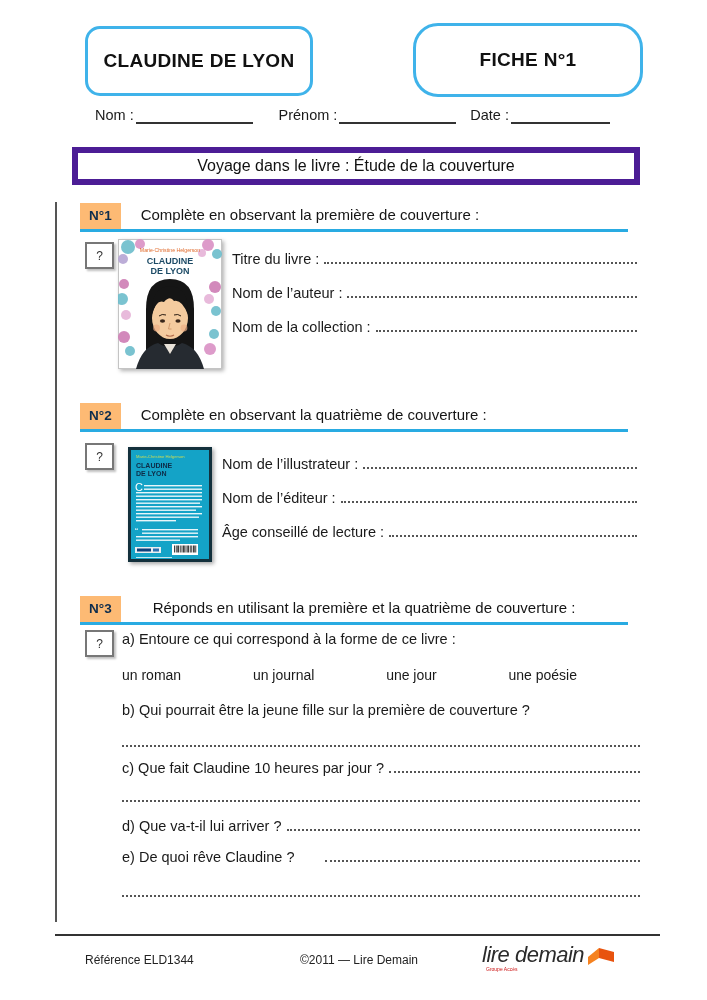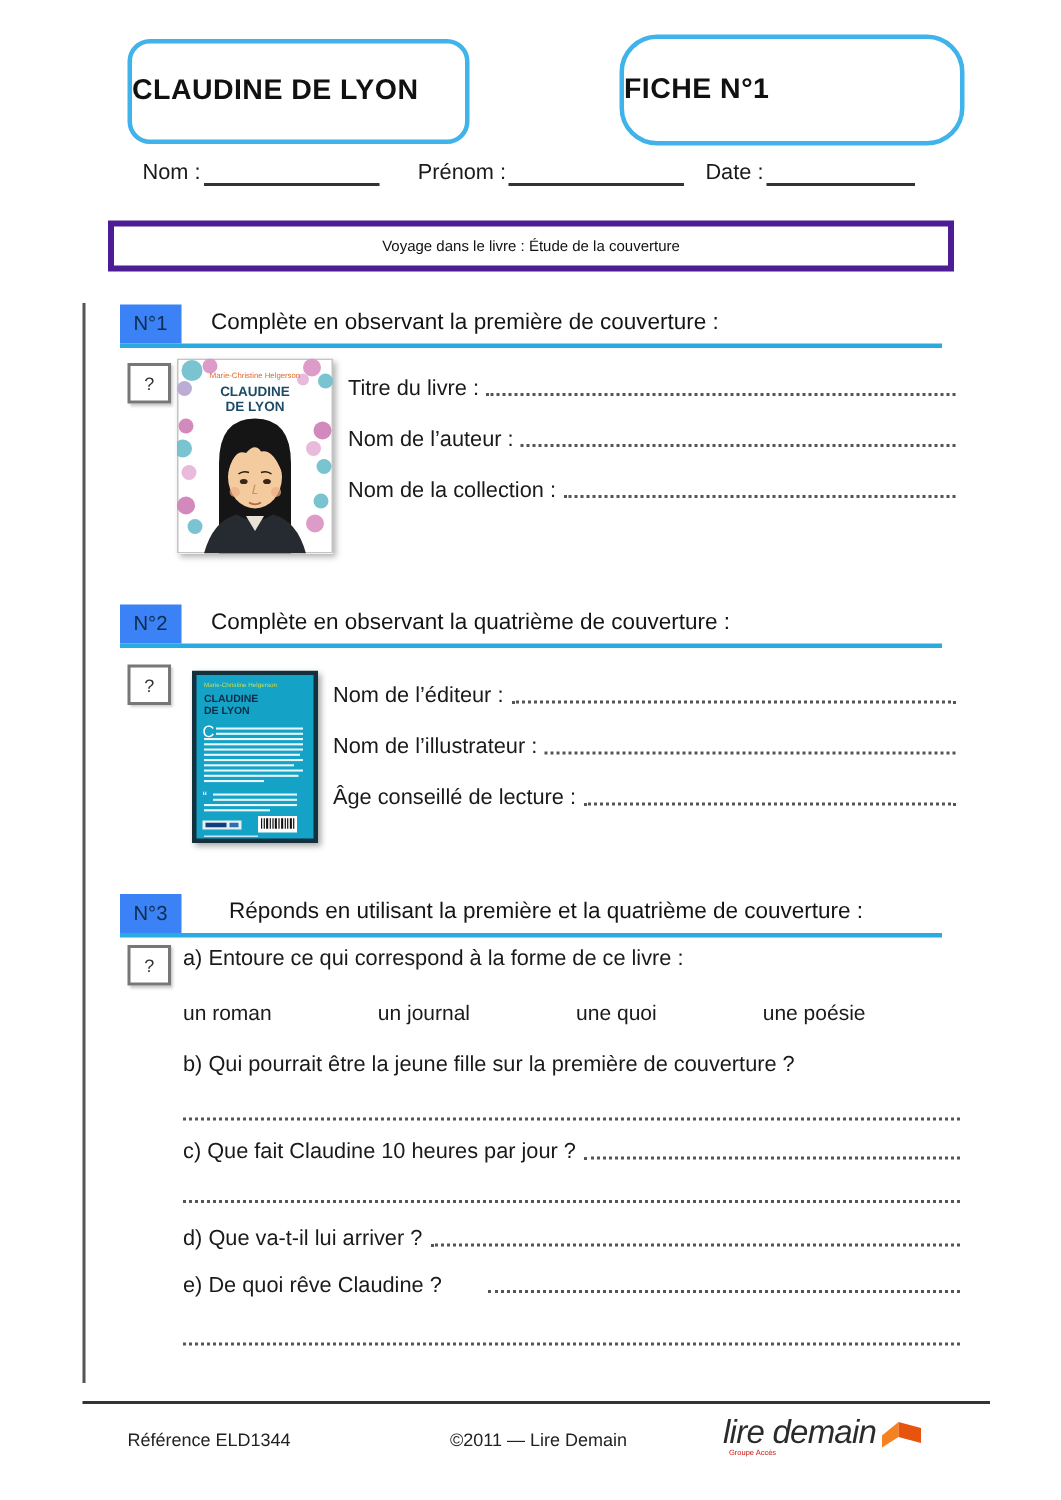--- a/index.html
+++ b/index.html
@@ -3,47 +3,47 @@
 <meta charset="utf-8">
 <style>
   html,body{margin:0;padding:0;background:#ffffff;}
   .sheet{
     position:relative;width:707px;height:1000px;background:#fff;
     font-family:"Liberation Sans","DejaVu Sans",sans-serif;color:#1a1a1a;overflow:hidden;
   }
   
   .rbox{
     position:absolute;border:3px solid #3fb3ea;border-radius:15px;background:#fff;
-    display:flex;align-items:center;justify-content:flex-start;
+    display:flex;align-items:center;justify-content:center;
     font-weight:bold;font-size:19px;color:#111;letter-spacing:.3px;
   }
   .box-left{left:85px;top:26px;width:222px;height:64px;}
   .box-right{left:413px;top:23px;width:224px;height:68px;border-radius:25px;}
   
   .identity-row{position:absolute;left:95px;top:107px;width:515px;display:flex;align-items:flex-end;font-size:14.5px;}
   .id-label{white-space:nowrap;padding-bottom:1px;}
   .id-line{display:inline-block;border-bottom:2px solid #333;height:14px;}
   .w-nom{width:118px;margin-right:26px;}
   .w-pre{width:118px;margin-right:14px;}
   .w-date{width:100px;}
   .id-label{margin-right:2px;}
   
   .banner{
-    position:absolute;left:72px;top:147px;width:556px;height:26px;border:4px solid #4c1d95;
-    display:flex;align-items:center;justify-content:center;font-size:10px;color:#111;background:#fff;
+    position:absolute;left:72px;top:147px;width:556px;height:26px;border:6px solid #4c1d95;
+    display:flex;align-items:center;justify-content:center;font-size:16px;color:#111;background:#fff;
   }
   
   .vline{position:absolute;left:55px;top:202px;height:720px;width:0;border-left:2px solid #555;}
   
   .sec-header{
     position:absolute;left:80px;right:79px;height:26px;border-bottom:3px solid #29abe2;
     display:flex;align-items:flex-start;
   }
   .badge{
-    background:#3b82f6;color:#0e2d4d;font-weight:normal;font-size:13.5px;
+    background:#fdba74;color:#0e2d4d;font-weight:bold;font-size:13.5px;
     padding:4px 9px 5px 9px;line-height:17px;height:17px;
   }
   .sec-title{margin-left:20px;font-size:15px;color:#151515;padding-top:3px;white-space:nowrap;}
   
   .qbox{
     position:absolute;left:85px;width:25px;height:23px;border:2px solid #777;background:#fff;
     display:flex;align-items:center;justify-content:center;font-size:12px;color:#333;
     box-shadow:1.5px 1.5px 2px rgba(0,0,0,.25);
   }
   
@@ -210,25 +210,25 @@
       <rect x="61.8" y="98.5" width="0.8" height="7" fill="#111"></rect>
         <rect x="63.4" y="98.5" width="0.8" height="7" fill="#111"></rect>
       <rect x="65.2" y="98.5" width="1.4" height="7" fill="#111"></rect>
         <rect x="67.4" y="98.5" width="0.8" height="7" fill="#111"></rect>
     </g>
     <rect x="8" y="110" width="36" height="1" fill="rgba(255,255,255,0.75)"></rect>
   </svg>
 
   <div class="fields s2">
     <div class="field-row">
+      <span class="f-label">Nom de l’illustrateur :</span>
+      <span class="dots"></span>
+    </div>
+    <div class="field-row">
       <span class="f-label">Nom de l’éditeur :</span>
-      <span class="dots"></span>
-    </div>
-    <div class="field-row">
-      <span class="f-label">Nom de l’illustrateur :</span>
       <span class="dots"></span>
     </div>
     <div class="field-row">
       <span class="f-label">Âge conseillé de lecture :</span>
       <span class="dots"></span>
     </div>
   </div>
 
   <div class="sec-header" style="top:596px;gap:12px;">
     <span class="badge">N°3</span>
@@ -237,21 +237,21 @@
   <div class="qbox" style="top:630px;">
     <span>?</span>
   </div>
 
   <div class="q-row" style="top:631px;">
     <span class="q-text">a) Entoure ce qui correspond à la forme de ce livre :</span>
   </div>
   <div class="options-row" style="top:667px;">
     <span>un roman</span>
     <span>un journal</span>
-    <span>une quoi</span>
+    <span>une jour</span>
     <span>une poésie</span>
   </div>
   <div class="q-row" style="top:702px;">
     <span class="q-text">b) Qui pourrait être la jeune fille sur la première de couverture ?</span>
   </div>
   <div class="a-line" style="top:735px;"></div>
   <div class="q-row" style="top:760px;">
     <span class="q-text">c) Que fait Claudine 10 heures par jour ?</span>
     <span class="dots"></span>
   </div>

